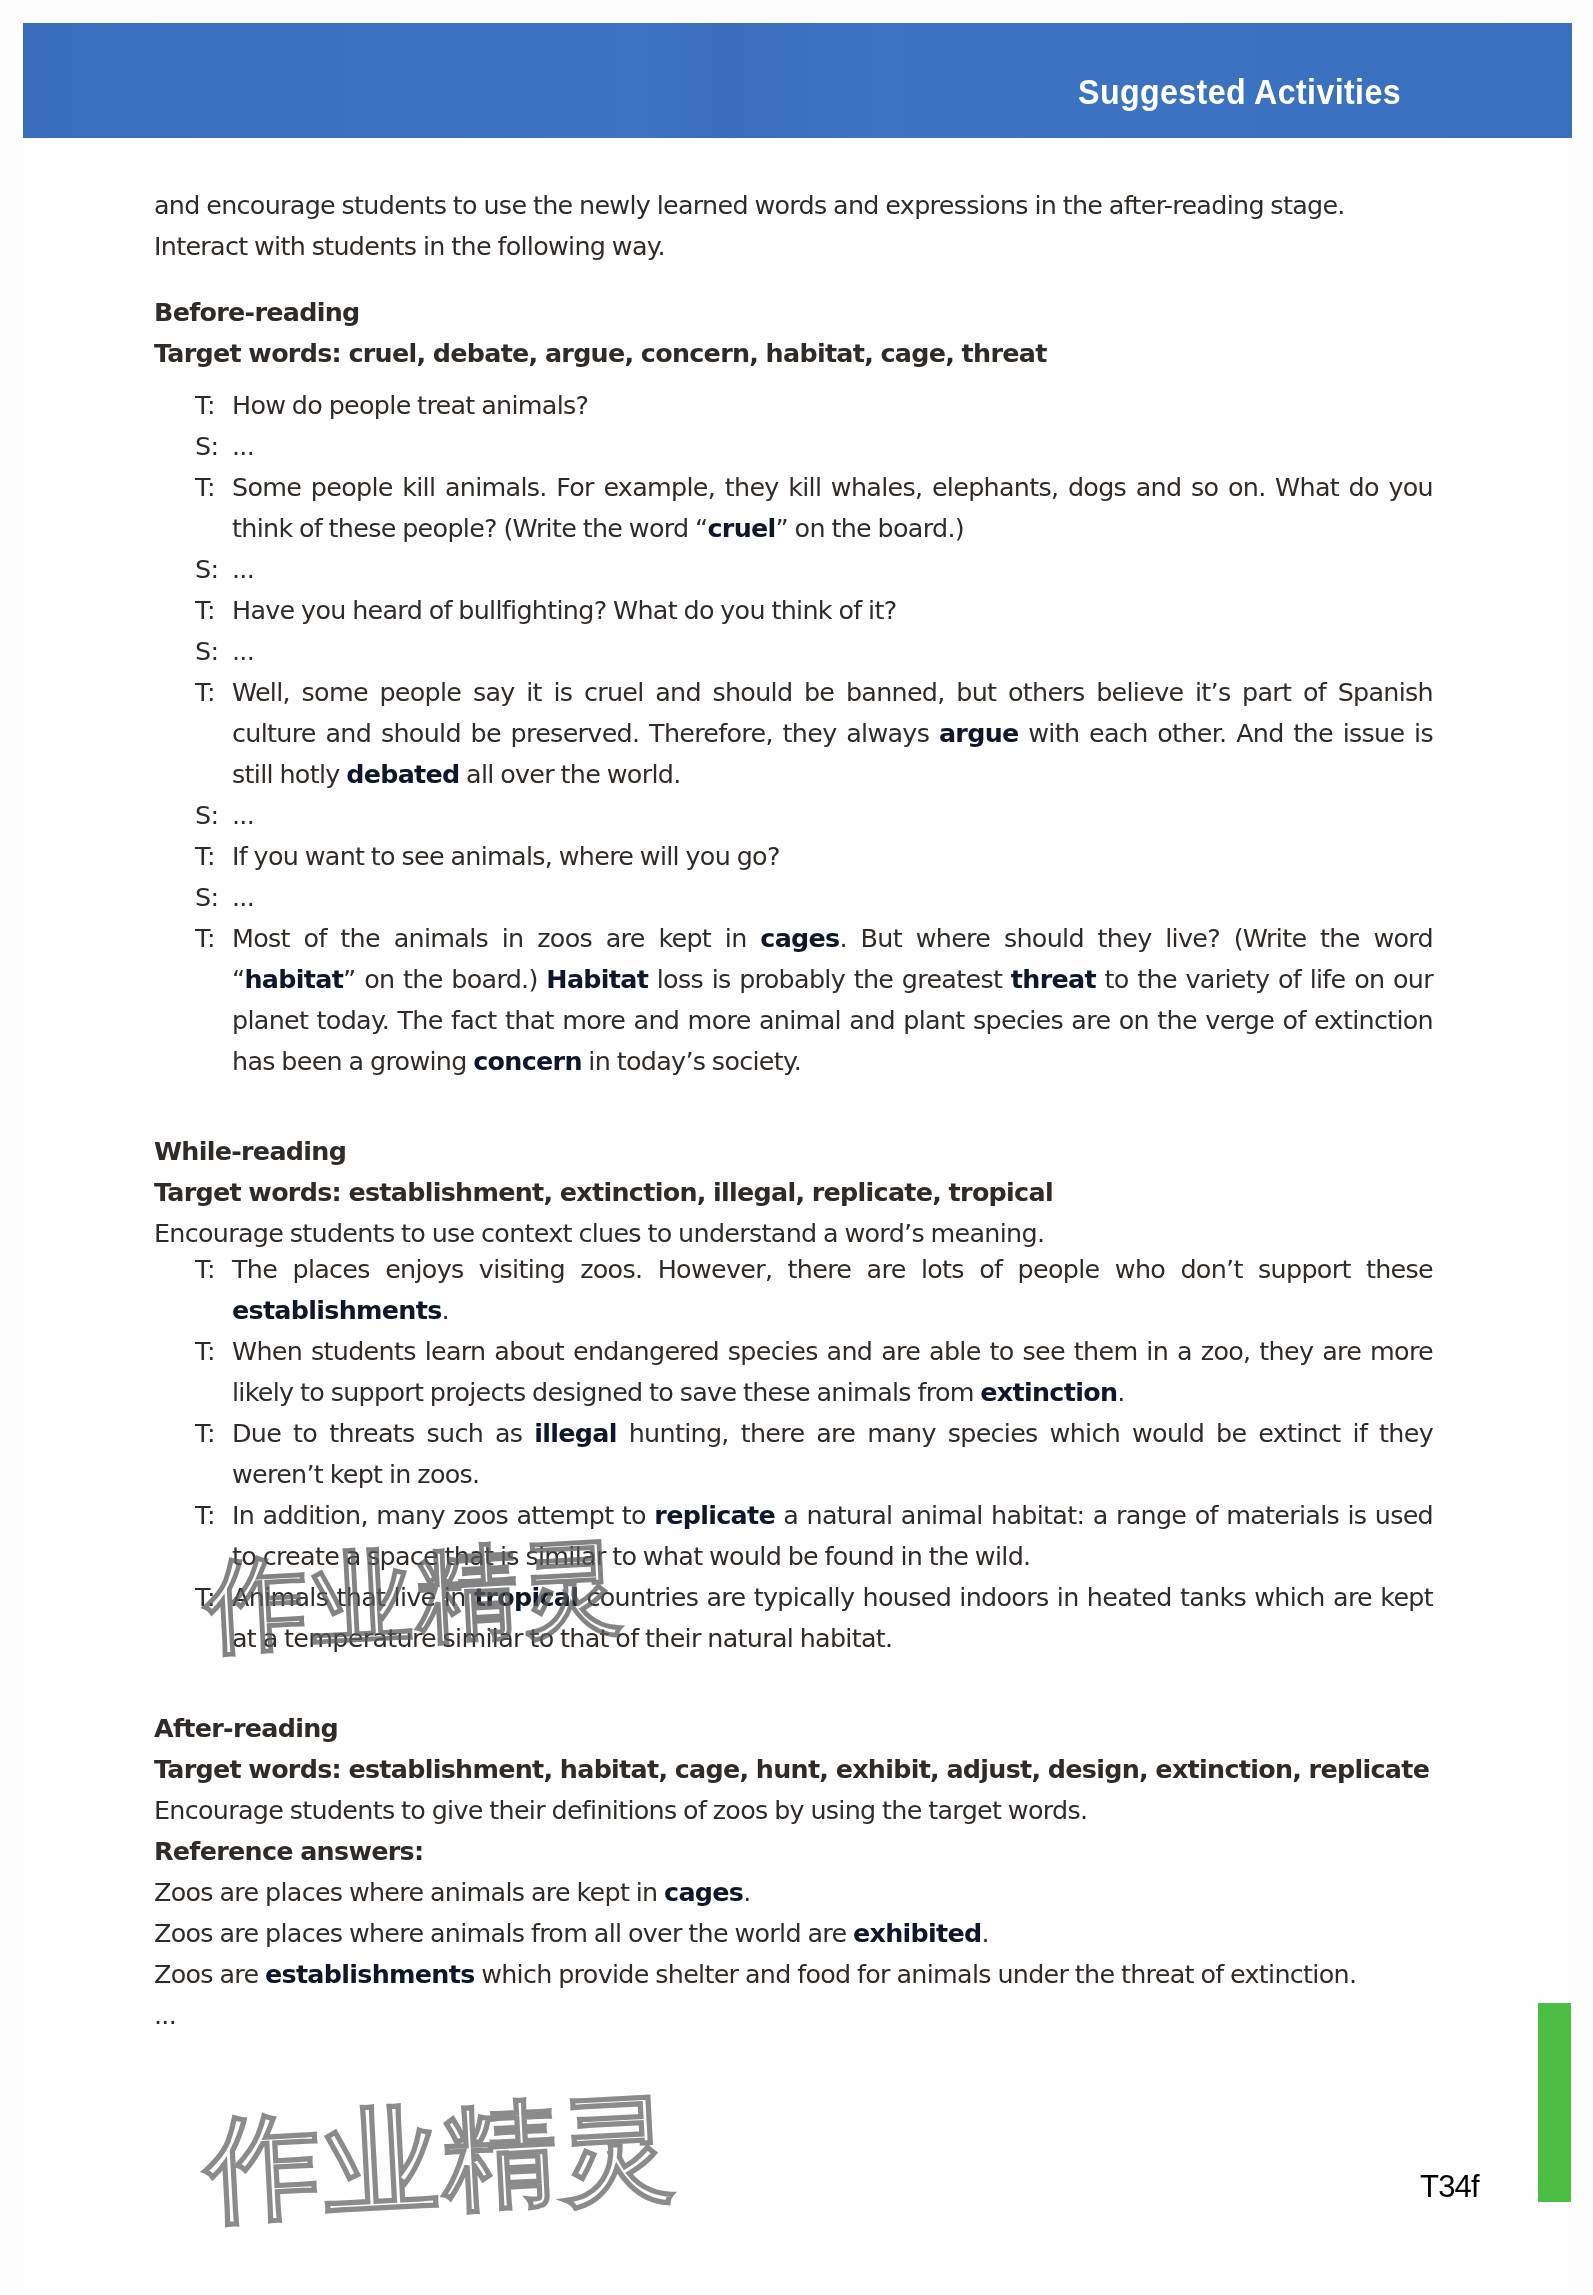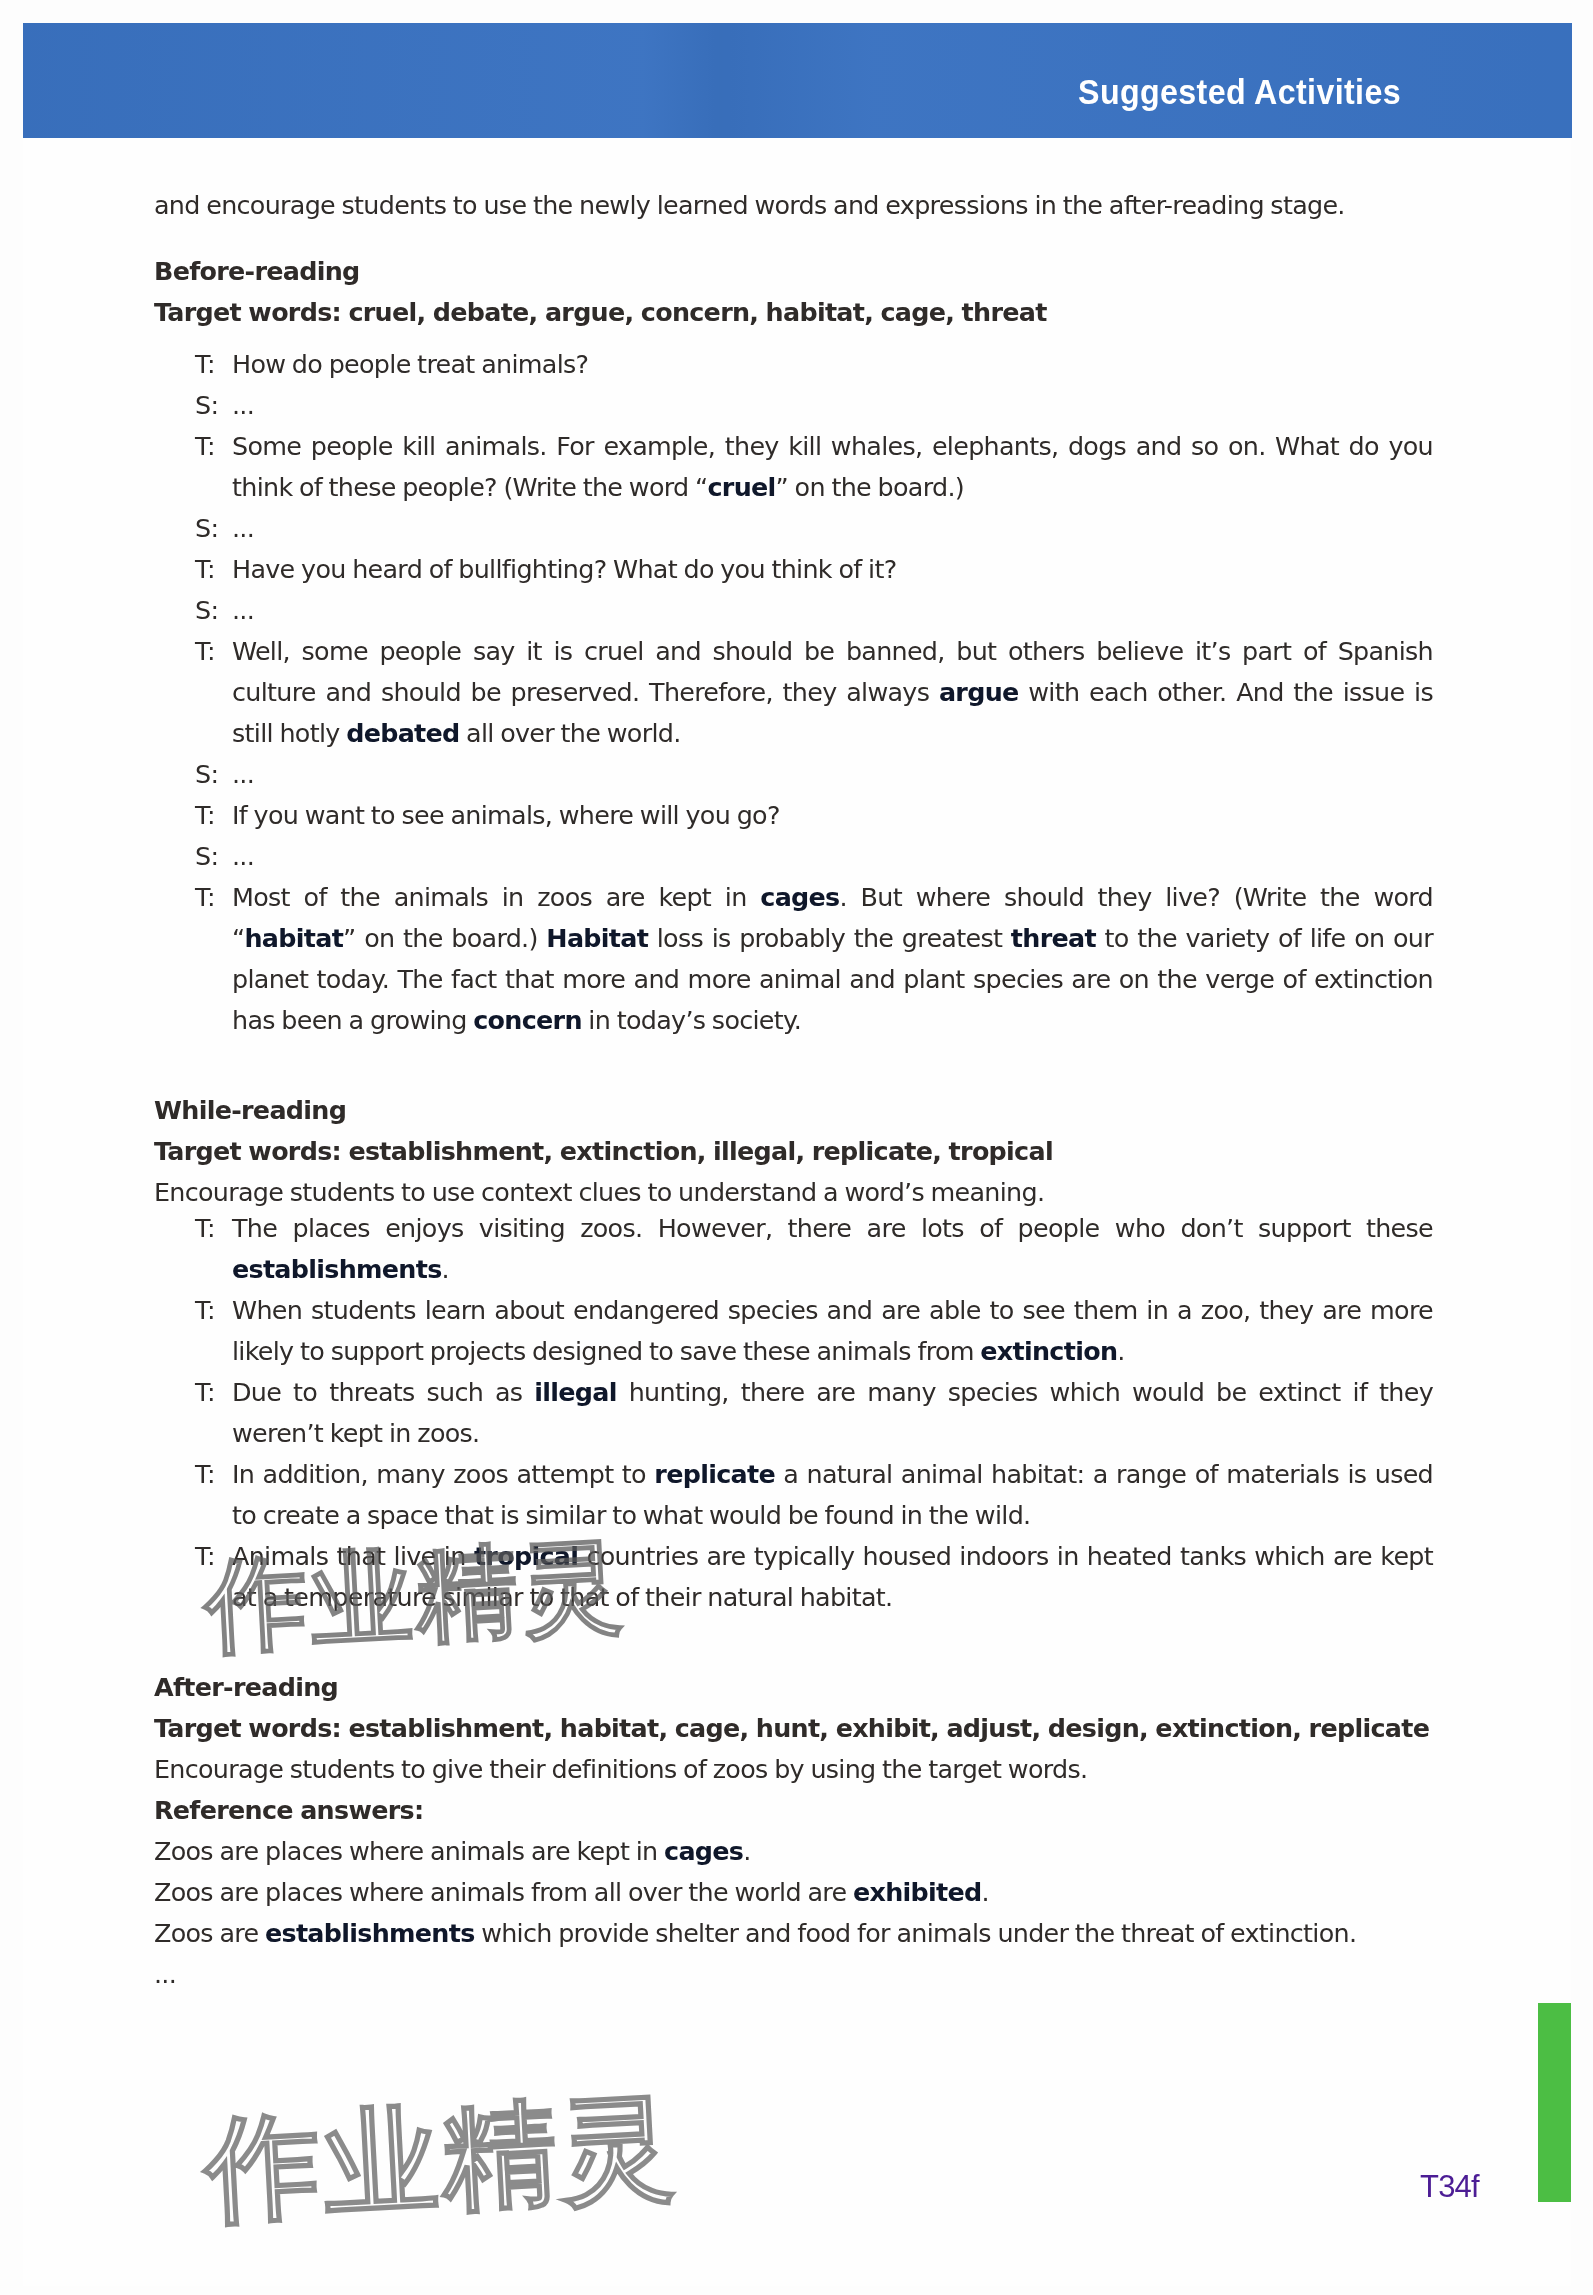--- a/index.html
+++ b/index.html
@@ -43,21 +43,21 @@
   .speaker { width: 37px; flex: 0 0 37px; }
   .utterance { flex: 1; text-align: justify; text-align-last: left; }
   b { font-weight: 700; color: #0f172a; }
   .answer { margin: 0; }
   .green-tab {
     position: absolute; left: 1538px; top: 2003px; width: 33px; height: 199px;
     background: #4cbe44;
   }
   .page-number {
     position: absolute; left: 1420px; top: 2169px;
-    font-family: "Liberation Sans", sans-serif; font-size: 31px; color: #4c1d95;
+    font-family: "Liberation Sans", sans-serif; font-size: 31px; color: #000000;
     letter-spacing: -0.8px;
   }
   .watermark {
     position: absolute; pointer-events: none;
     font-family: "DejaVu Sans", sans-serif; font-weight: 700;
     color: transparent; -webkit-text-stroke: 1.6px rgba(110,110,110,0.8);
     letter-spacing: 3.3px;
   }
   .watermark.mid { left: 205px; top: 1529px; font-size: 102px; transform: rotate(-3deg); -webkit-text-stroke: 1.6px rgba(90,90,90,0.75); }
   .watermark.bottom { left: 205px; top: 2082px; font-size: 115px; transform: rotate(-3deg); }
@@ -65,20 +65,21 @@
 </head>
 <body>
 
 <div class="page-edge"></div>
 
 <div class="header-band"></div>
 <div class="header-title">Suggested Activities</div>
 
 <div class="content">
   <p class="para">and encourage students to use the newly learned words and expressions in the after-reading stage.</p>
+  <p class="para">Interact with students in the following way.</p>
 
   <div class="section gap-small" style="margin-top:24.6px;">
     <p class="section-heading">Before-reading</p>
     <p class="target-words">Target words: cruel, debate, argue, concern, habitat, cage, threat</p>
     <div class="dialogue first-gap" style="margin-top:11.5px;">
         <div class="turn">
           <span class="speaker">T:</span>
           <span class="utterance"><span>How do people treat animals?</span></span>
         </div>
         <div class="turn">

